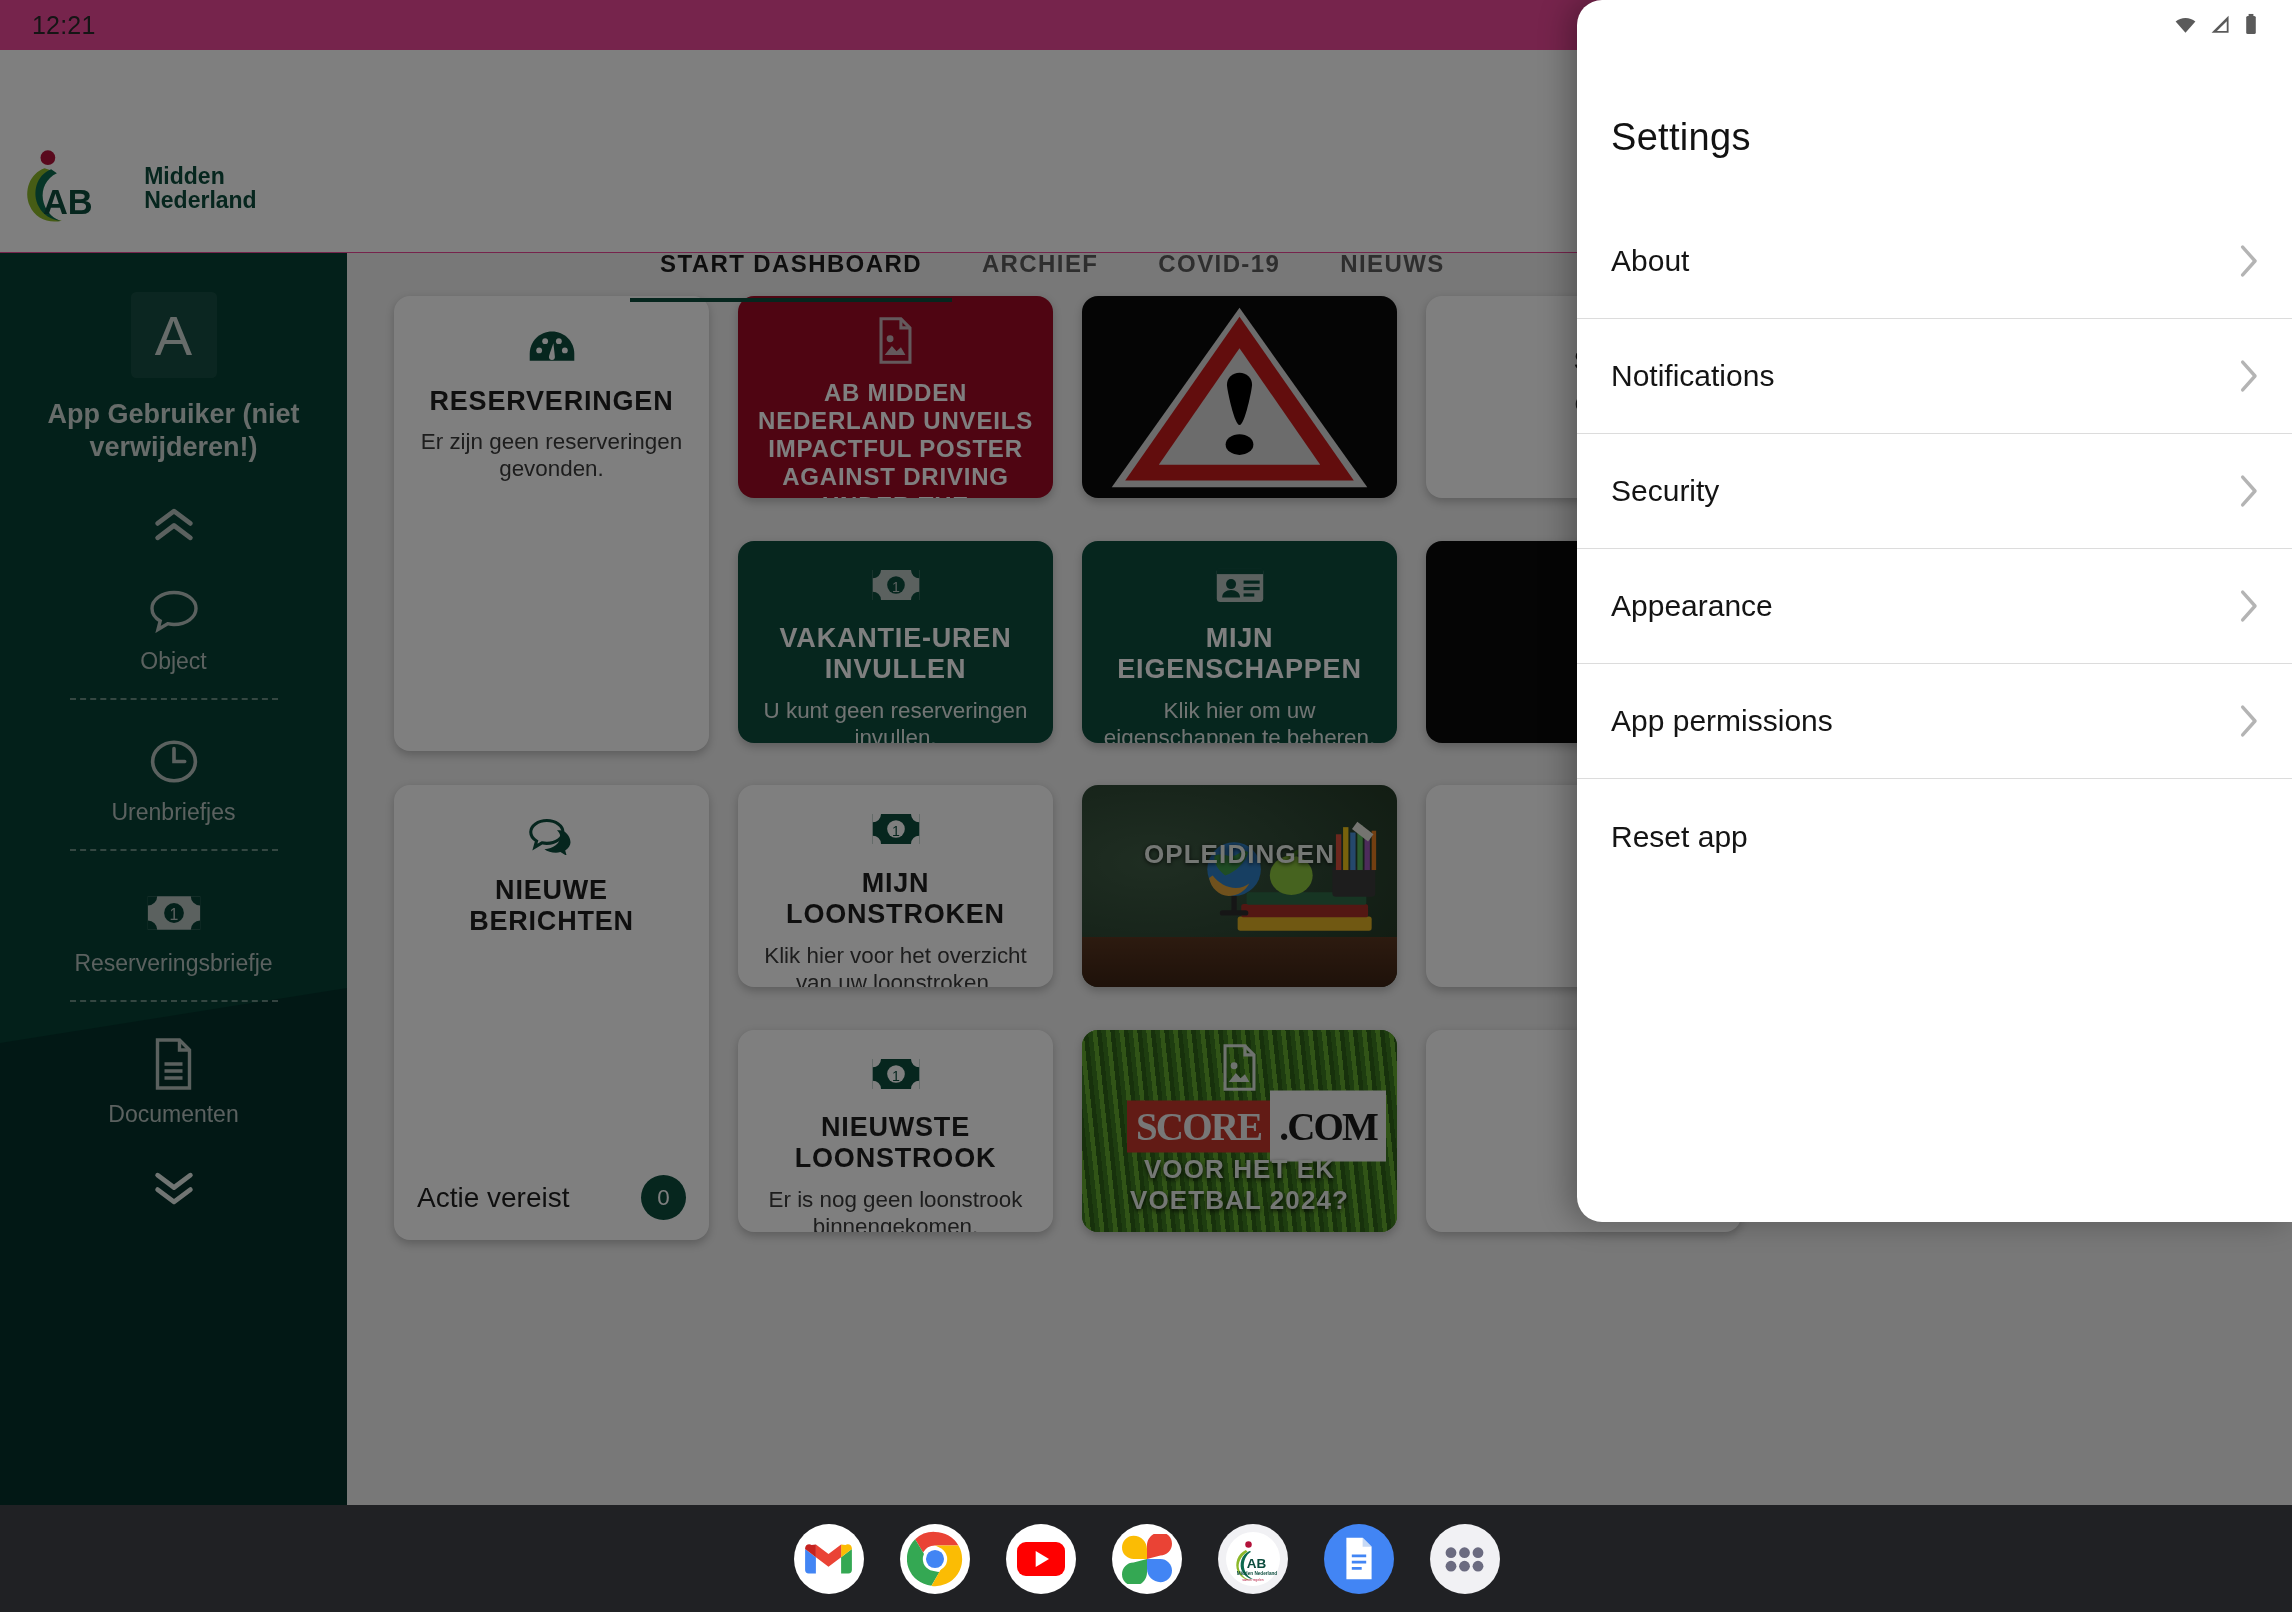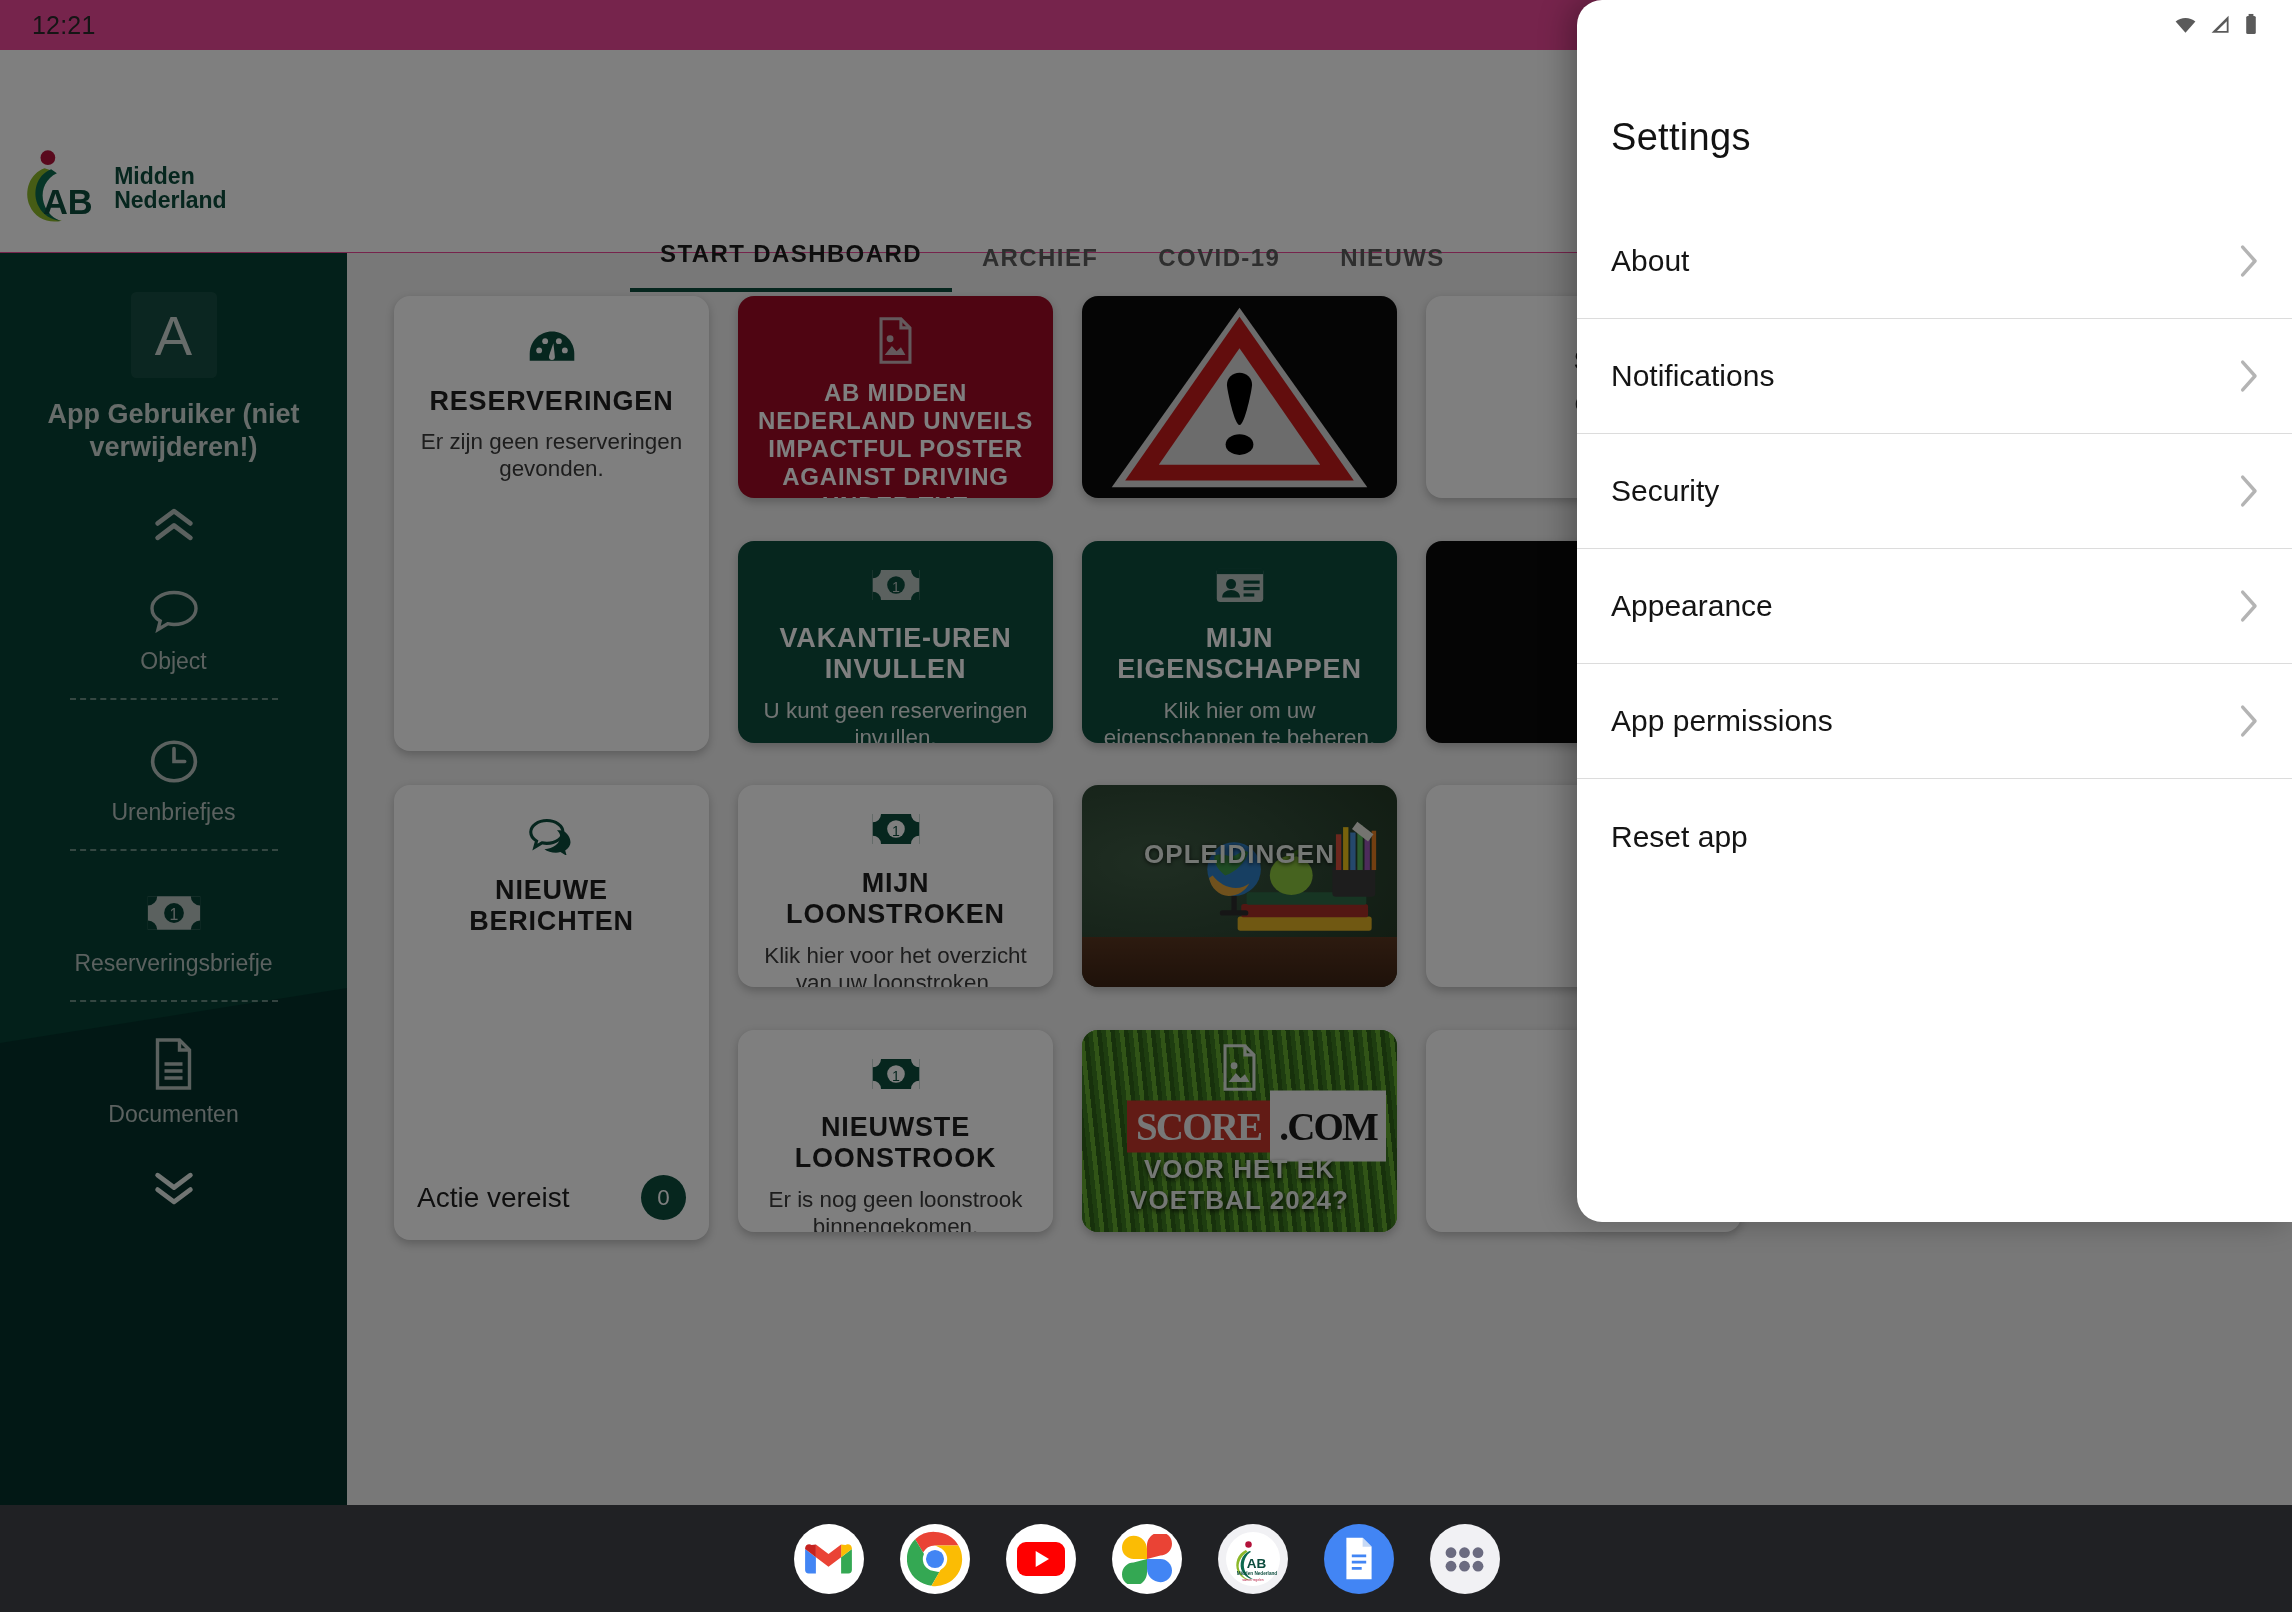--- a/index.html
+++ b/index.html
@@ -31,25 +31,25 @@
   #status-clock { font-size:25px; color:#2b2b2b; letter-spacing:0.2px;}
   .status-icons { display:flex; align-items:flex-end; gap:10.7px; }
 
   
   #app-header {
     position:absolute; left:0; top:50px; width:2293px; height:202px;
     background:#ffffff; z-index:4;
   }
   #brand { position:absolute; left:19.7px; top:97px; display:flex; align-items:center; gap:12.5px;}
   #brand-mark { position:relative; width:82px; height:82px; }
-  #brand-text { line-height:1.05; font-size:23px; font-weight:700; color:#0c4c3d; }
+  #brand-text { line-height:1.05; font-size:23px; font-weight:700; color:#0c4c3d;margin-left:30px; }
 
   #tabs {
-    position:absolute; left:630px; top:190px;
-    display:flex; align-items:flex-end; gap:0;
+    position:absolute; left:630px; top:200px;
+    display:flex; gap:0;
   }
   .tab {
     font-size:24px; font-weight:700; letter-spacing:1.4px;
     color:#5d5d5d; padding:0 30px 19.7px 30px; cursor:pointer;
     white-space:nowrap;
   }
   .tab.active { color:#1c1c1c; border-bottom:4.5px solid #0c4c3d; }
 
   
   #sidebar {

